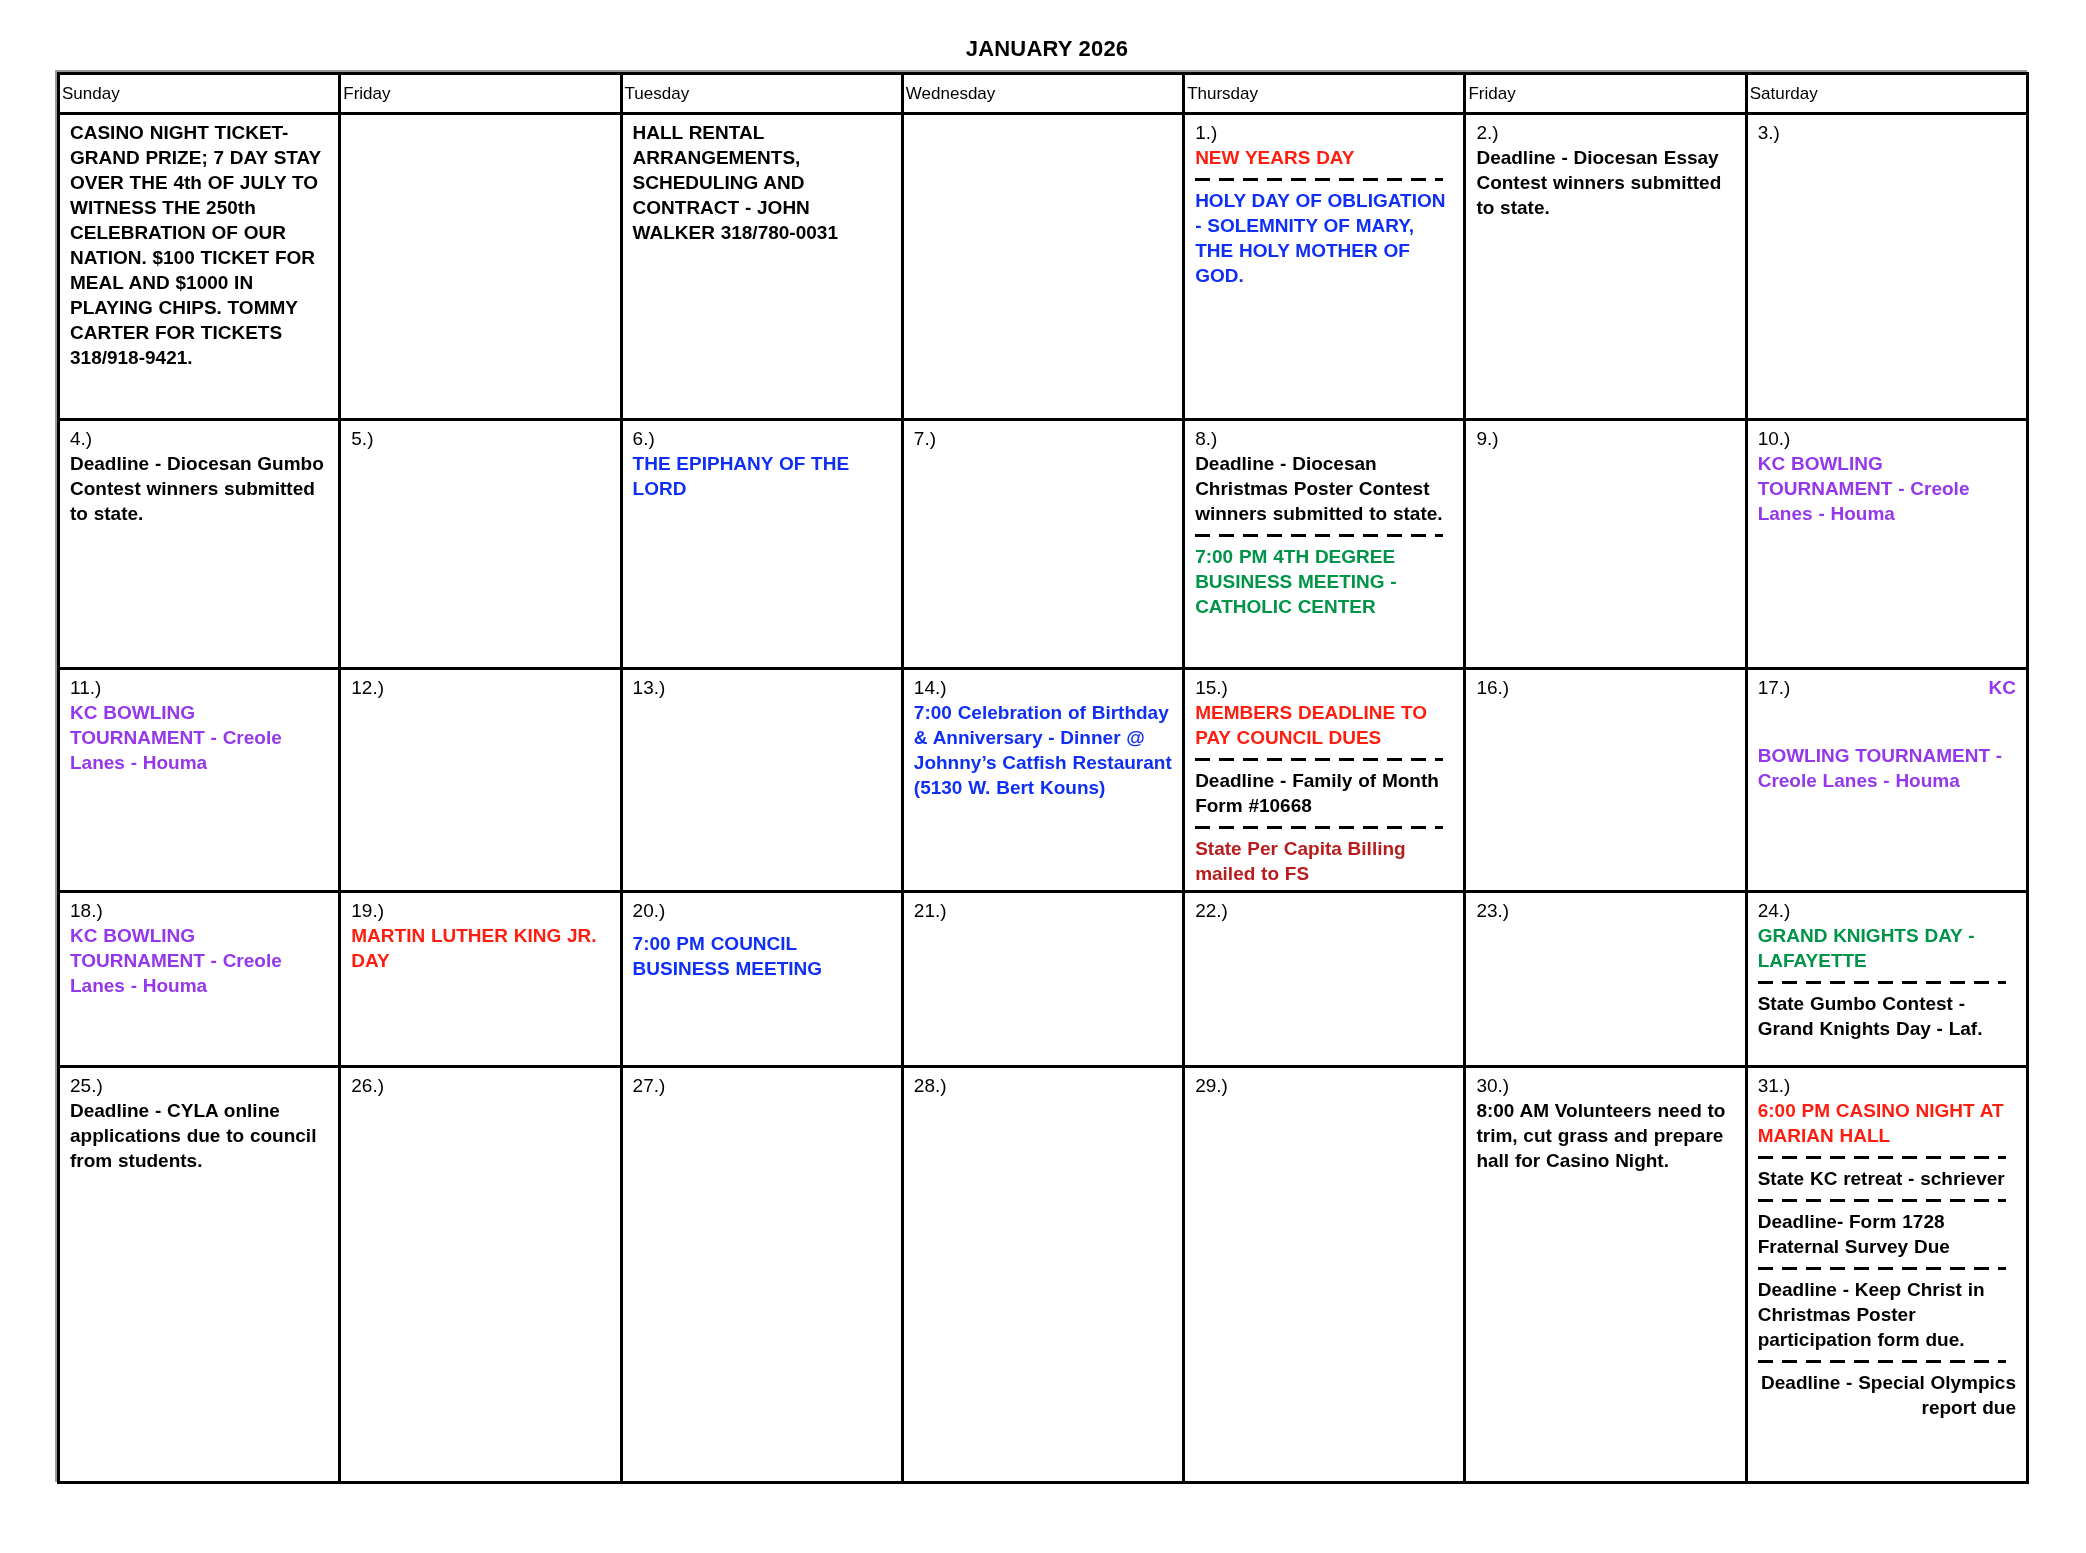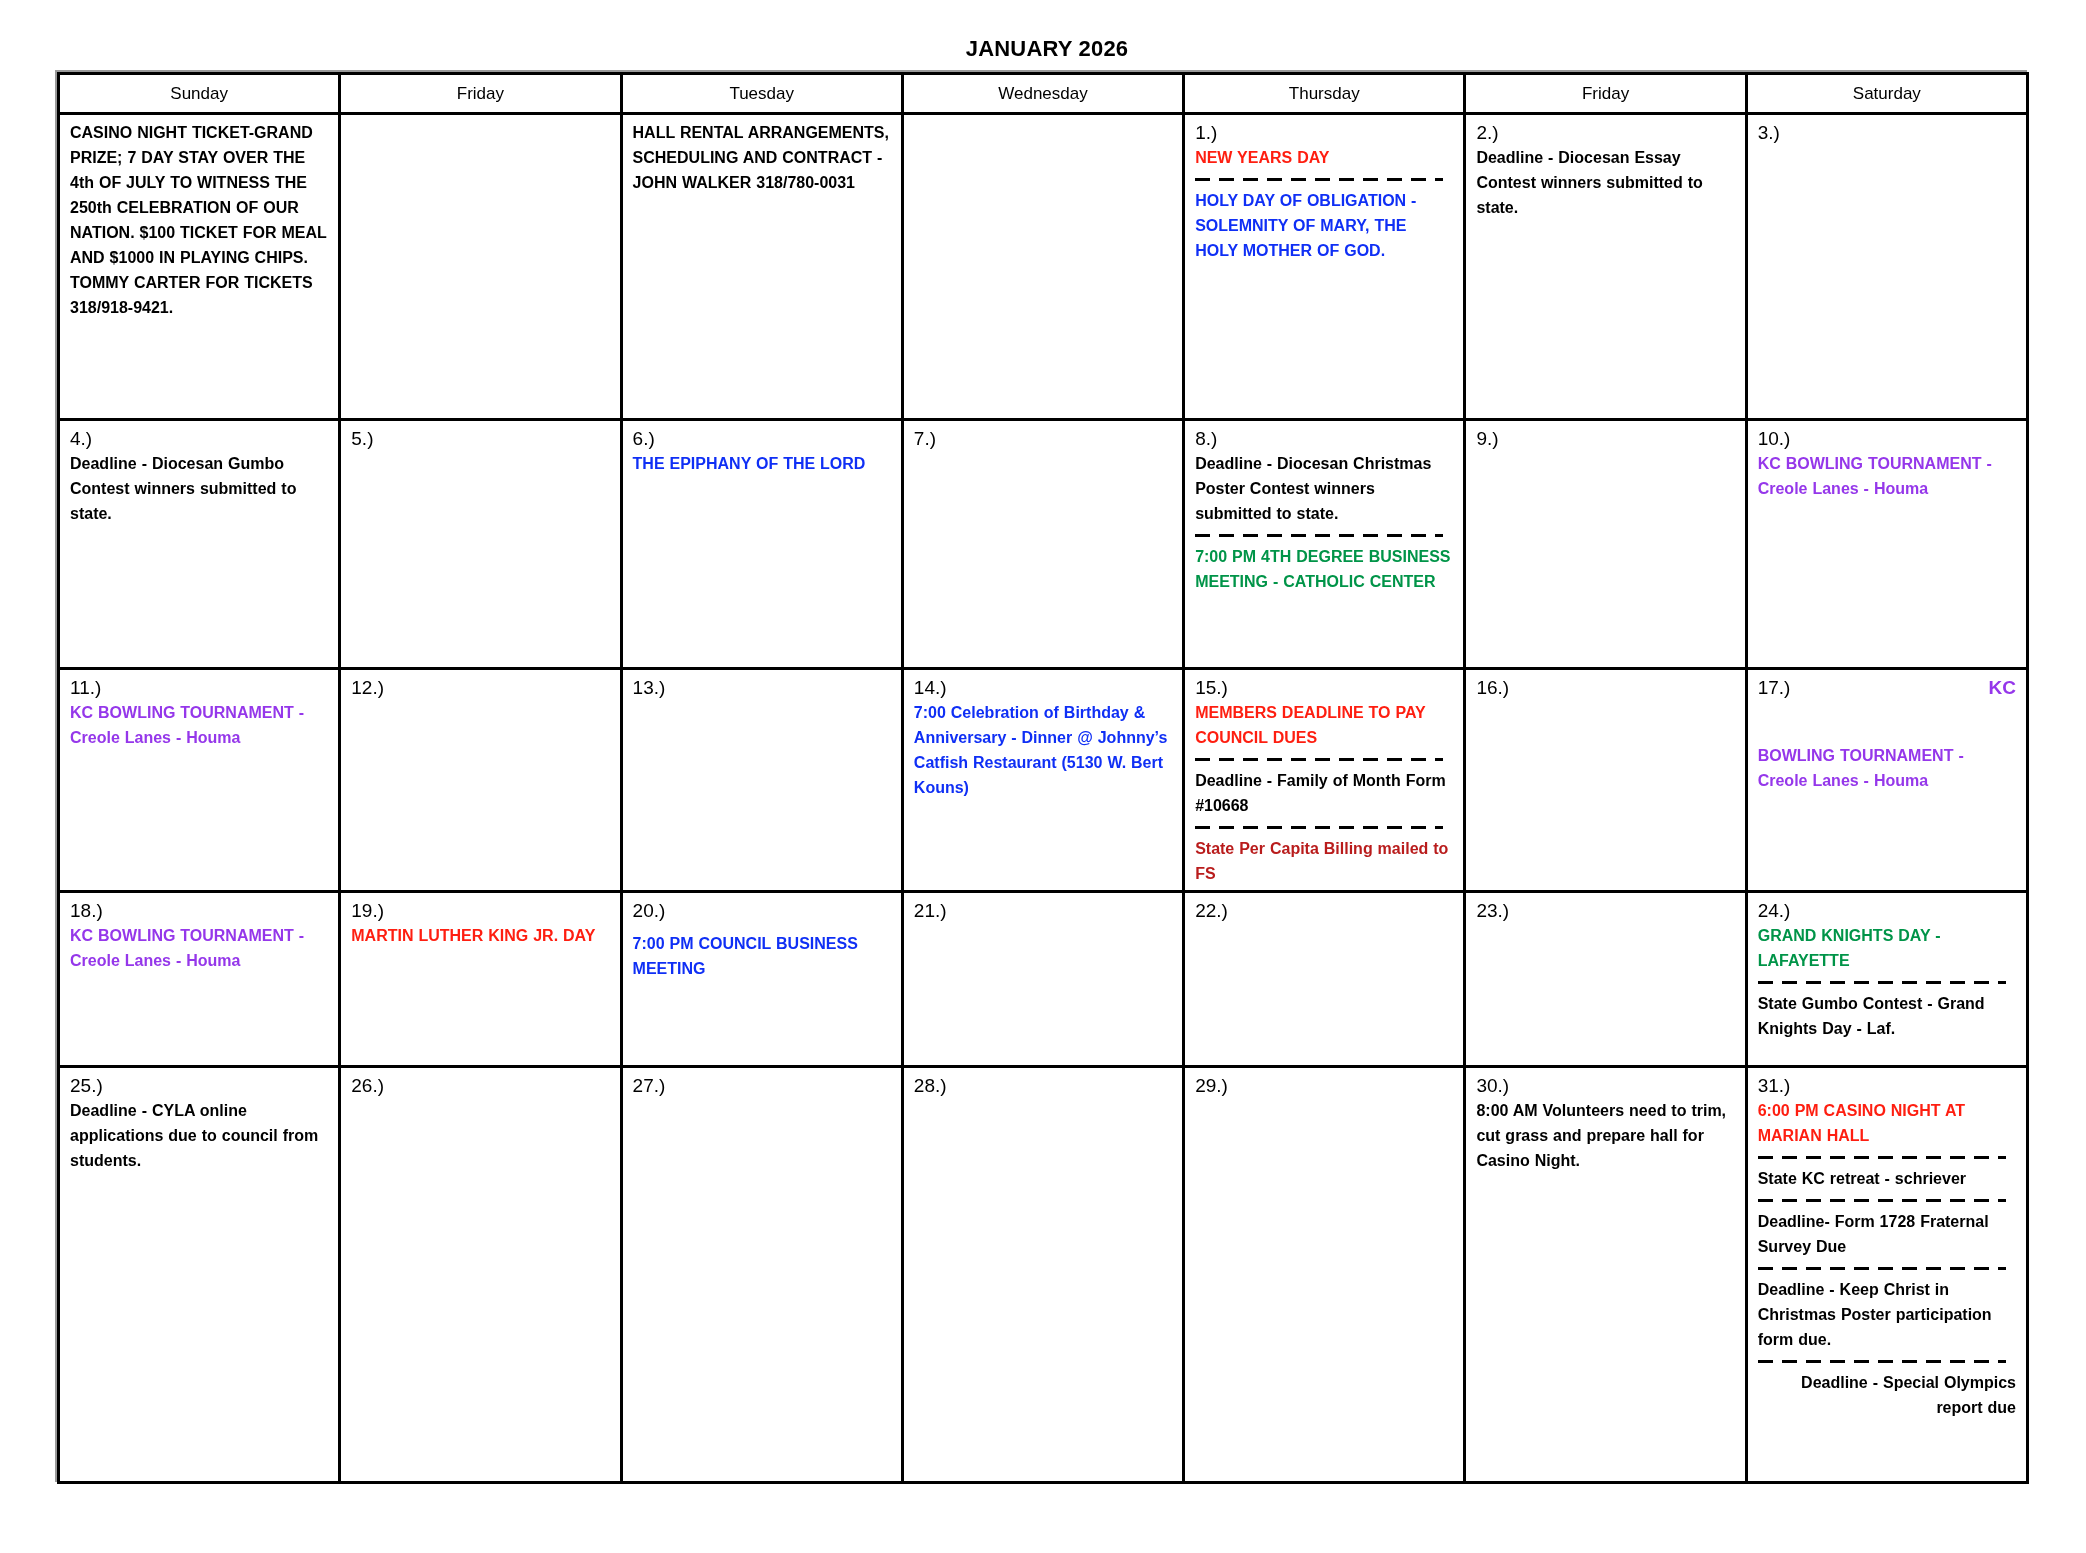--- a/index.html
+++ b/index.html
@@ -17,31 +17,31 @@
     border-collapse:collapse;table-layout:fixed;
     box-shadow:-2px -2px 0 #9a9a9a;
   }
   table.calendar th, table.calendar td{
     border:3px solid #000;
     vertical-align:top;text-align:left;
     padding:5px 10px 4px 10px;
     overflow:hidden;
   }
   table.calendar th{
-    font-weight:400;font-size:17px;text-align:center;vertical-align:middle;
+    font-weight:400;font-size:17px;text-align:left;vertical-align:middle;
     padding:2px;height:33px;
   }
   .day-number-row{
     display:flex;justify-content:space-between;align-items:baseline;
     font-size:19px;font-weight:400;line-height:25px;
   }
   .day-number{font-weight:400;}
   .day-number-suffix{font-weight:700;}
   .event{
-    font-size:16px;font-weight:700;line-height:25px;
+    font-size:19px;font-weight:700;line-height:25px;
     word-spacing:.5px;
   }
   .event-divider{
     height:3px;margin:8px 2px 7px 0;width:96%;
     background:repeating-linear-gradient(90deg,#000 0,#000 15px,transparent 15px,transparent 24px);
   }
 </style>
 </head>
 <body>
 

